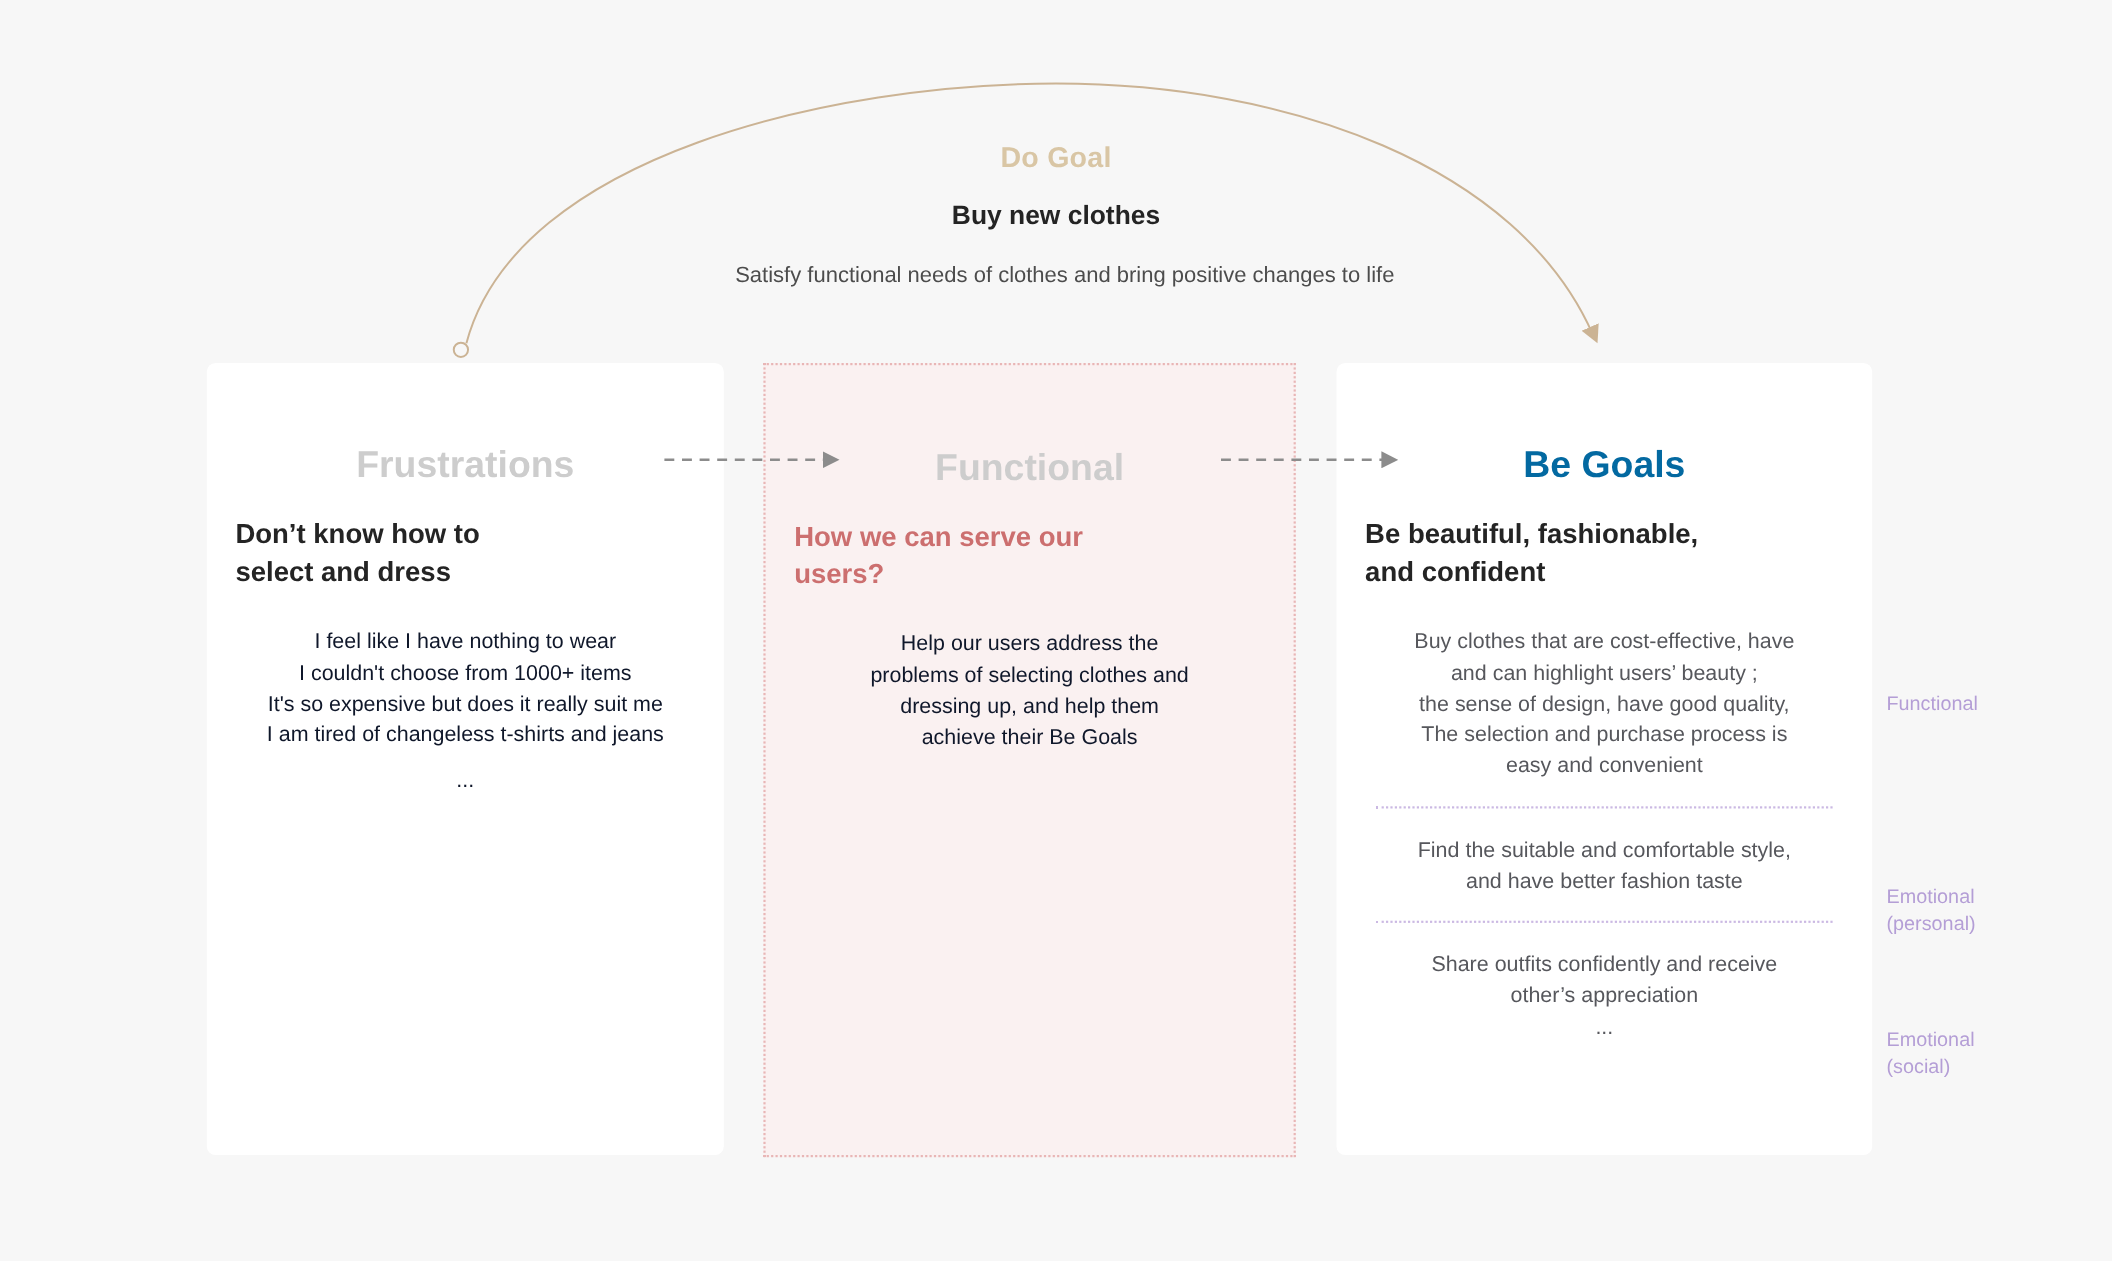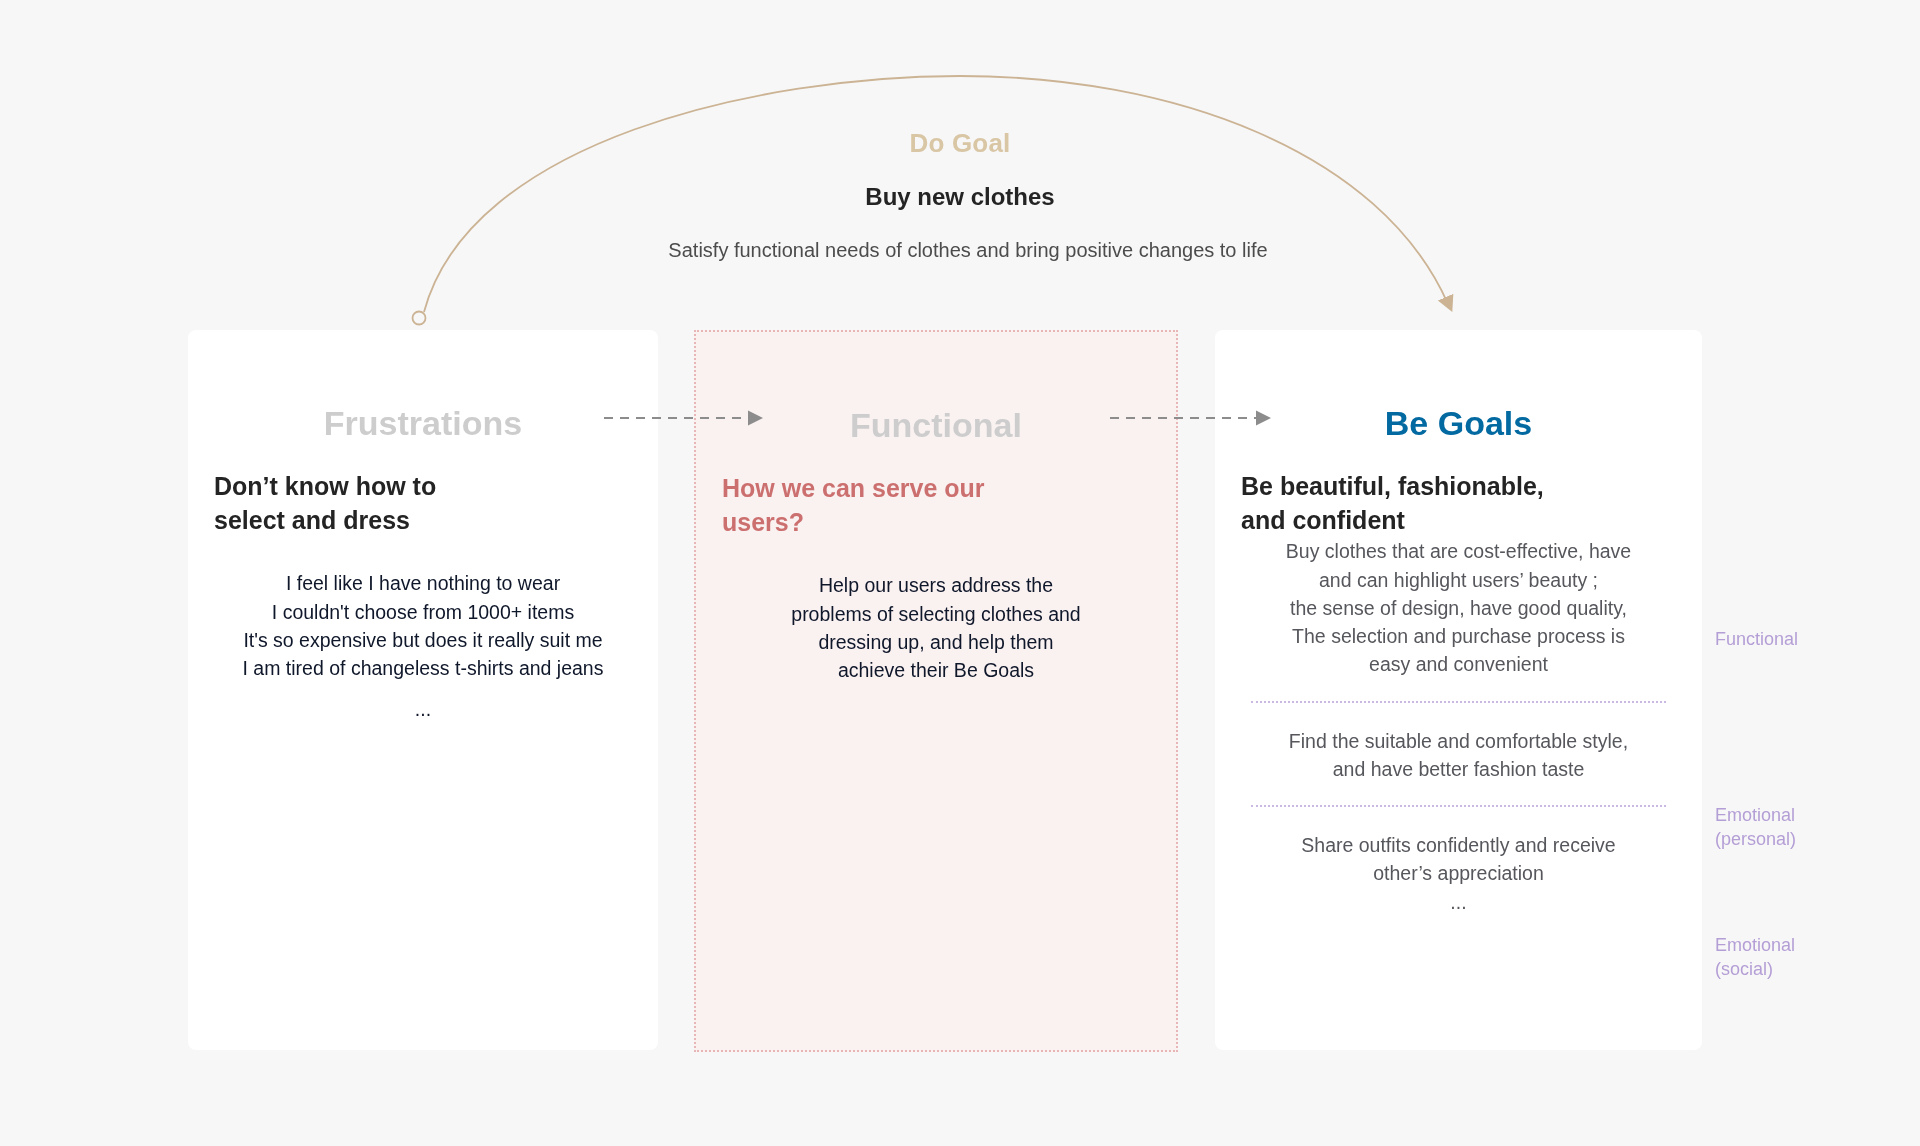--- a/index.html
+++ b/index.html
@@ -146,21 +146,21 @@
     font-size: 19.5px;
     color: #56575c;
     line-height: 1.45;
     padding: 0 26px;
   }
   .goal-sep {
     border-top: 2px dotted #cbb9e3;
     margin: 22px 36px 24px 36px;
     height: 0;
   }
-  .block-1 { }
+  .block-1 { margin-top: 32px; }
 
   
   .labels {
     position: absolute;
     left: 1715px;
     top: 330px;
     width: 200px;
     height: 720px;
     z-index: 4;
   }

